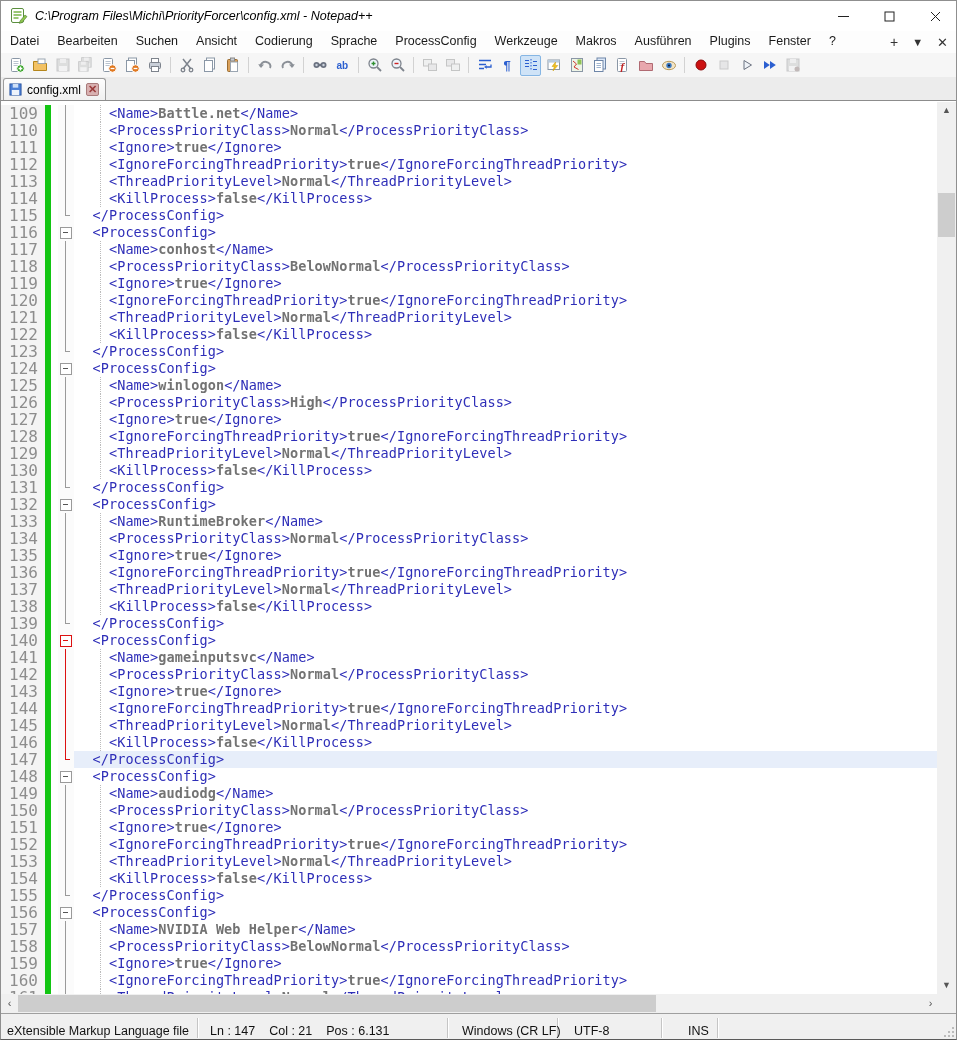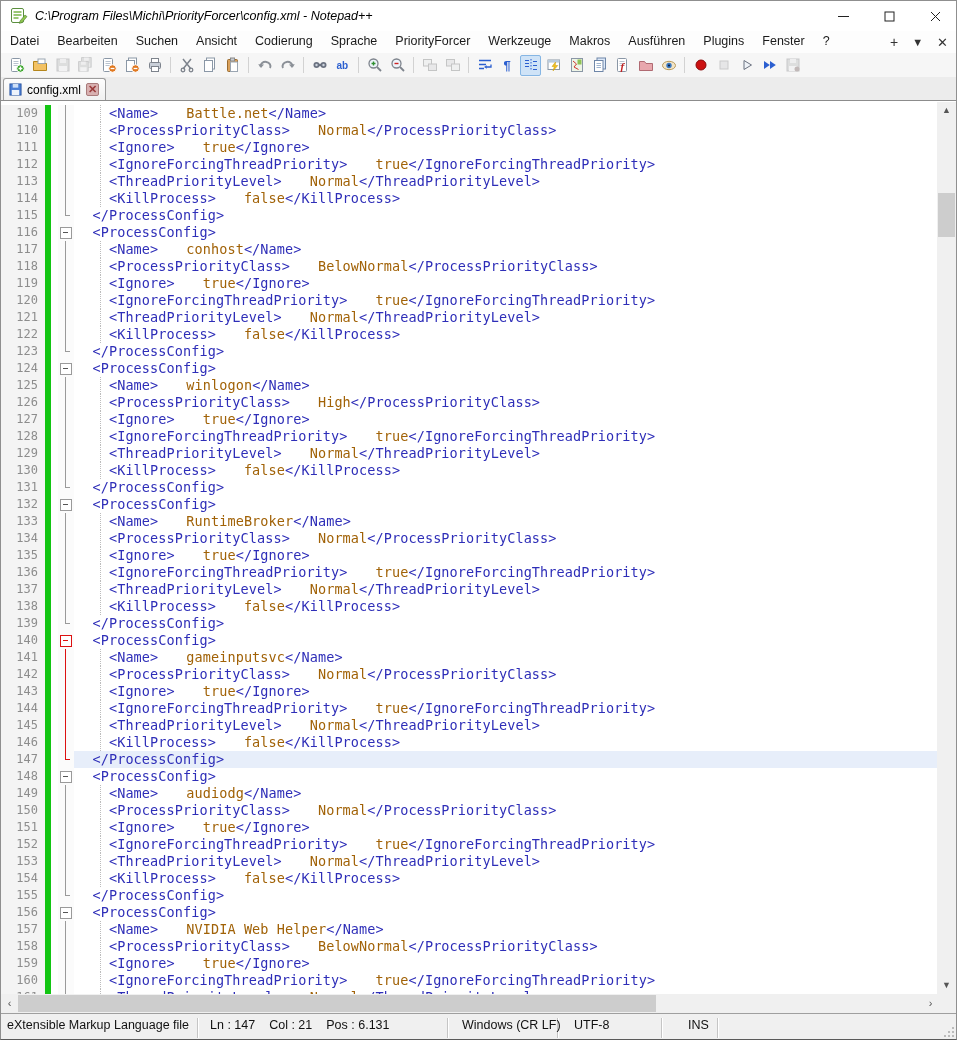--- a/index.html
+++ b/index.html
@@ -30,28 +30,28 @@
   .tb-sep { width:1px; height:16px; background:#d2d2d2; margin:0 4px; }
   
   .tabbar { position:absolute; left:0; top:76px; width:957px; height:24px; background:#ececec; border-bottom:1px solid #8c8c8c; }
   .tab { position:absolute; left:2px; bottom:0; height:22px; display:flex; align-items:center; gap:5px; padding:0 6px 0 5px;
          background:linear-gradient(#fdfdfd,#f0f0f0); border:1px solid #9c9c9c; border-bottom:none; border-radius:3px 3px 0 0; font-size:12px; color:#000; }
   .tab .close-x { color:#9a3b3b; font-weight:bold; font-size:11px; background:#d8b0b0; border:1px solid #a97b7b; border-radius:2px; width:13px; height:13px; line-height:11px; text-align:center; }
   .tab svg { width:13px; height:13px; }
   
   .editor { position:absolute; left:0; top:101px; width:938px; height:892px; background:#fff; overflow:hidden; padding-top:3px; }
   .row { display:flex; height:17px; line-height:17px; }
-  .ln { width:44px; flex:none; background:#f4f4f4; color:#8d8d8d; font-family:"DejaVu Sans Mono", monospace; font-size:12px; text-align:right; padding-right:7px; }
+  .ln { width:44px; flex:none; background:#f4f4f4; color:#8d8d8d; font-family:"DejaVu Sans Mono", monospace; font-size:16px; text-align:right; padding-right:7px; }
   .chg { width:6px; flex:none; background:#12c512; }
   .bm { width:7px; flex:none; background:#fff; }
   .fold { width:16px; flex:none; background:#fbfbfb; position:relative; }
   .code { flex:1; font-family:"DejaVu Sans Mono", monospace; font-size:13.5px; letter-spacing:0.1px; white-space:pre; color:#000; position:relative; padding-left:2px; }
   .row.current .code { background:#e7eefa; }
   .tag { color:#2e2eb8; }
-  .val { font-weight:normal; color:#a16207;margin-left:28px; }
+  .val { font-weight:bold; color:#737373; }
   .code.child::before { content:""; position:absolute; left:26px; top:0; bottom:0; border-left:1px dotted #bcbcbc; }
   
   .fold.mid::before, .fold.end::before { content:""; position:absolute; left:7px; top:0; bottom:0; width:0; border-left:1px solid #9a9a9a; }
   .fold.end::before { bottom:8px; }
   .fold.end::after { content:""; position:absolute; left:7px; top:8px; width:5px; height:0; border-top:1px solid #9a9a9a; }
   .fold.open::before { content:""; position:absolute; left:2px; top:3px; width:10px; height:10px; border:1px solid #9a9a9a; background:#fff; }
   .fold.open::after { content:""; position:absolute; left:5px; top:8px; width:5px; border-top:1px solid #555; }
   .fold.red.open::before { border-color:#dd1111; }
   .fold.red.open::after { border-color:#dd1111; }
   .fold.red.mid::before, .fold.red.end::before { border-color:#dd1111; }
@@ -59,21 +59,21 @@
   
   .vscroll { position:absolute; right:0; top:101px; width:19px; height:892px; background:#f0f0f0; }
   .vscroll .arrow { position:absolute; left:0; width:19px; height:17px; color:#555; font-size:9px; text-align:center; line-height:17px; }
   .vscroll .thumb { position:absolute; left:1px; width:17px; background:#cdcdcd; }
   .hscroll { position:absolute; left:0; top:993px; width:938px; height:19px; background:#f0f0f0; }
   .hscroll .arrow { position:absolute; top:0; width:17px; height:19px; color:#555; font-size:11px; text-align:center; line-height:18px; }
   .hscroll .thumb { position:absolute; top:1px; height:17px; background:#cdcdcd; }
   .sb-corner { position:absolute; right:0; top:993px; width:19px; height:19px; background:#f0f0f0; }
   
   .statusbar { position:absolute; left:0; top:1012px; width:957px; height:28px; background:#f0f0f0; border-top:1px solid #9f9f9f; font-size:12.5px; color:#111; display:flex; align-items:center; }
-  .sb-sec { height:20px; display:flex; align-items:flex-start; border-right:1px solid #c5c5c5; box-shadow:1px 0 0 #fff; }
+  .sb-sec { height:20px; display:flex; align-items:flex-end; border-right:1px solid #c5c5c5; box-shadow:1px 0 0 #fff; }
   .sb-sec span { white-space:pre; }
   .grip { position:absolute; right:2px; bottom:2px; width:14px; height:14px;
           background:radial-gradient(circle at 3px 11px,#bbb 1.2px,transparent 1.5px),
                      radial-gradient(circle at 7px 7px,#bbb 1.2px,transparent 1.5px),
                      radial-gradient(circle at 11px 3px,#bbb 1.2px,transparent 1.5px),
                      radial-gradient(circle at 7px 11px,#bbb 1.2px,transparent 1.5px),
                      radial-gradient(circle at 11px 7px,#bbb 1.2px,transparent 1.5px),
                      radial-gradient(circle at 11px 11px,#bbb 1.2px,transparent 1.5px); }
 </style>
 </head>
@@ -106,21 +106,21 @@
 </div>
 
 <div class="menubar">
 
 <span class="menu-item">Datei</span>
     <span class="menu-item">Bearbeiten</span>
     <span class="menu-item">Suchen</span>
     <span class="menu-item">Ansicht</span>
     <span class="menu-item">Codierung</span>
     <span class="menu-item">Sprache</span>
-    <span class="menu-item">PriorityForcer</span>
+    <span class="menu-item">ProcessConfig</span>
     <span class="menu-item">Werkzeuge</span>
     <span class="menu-item">Makros</span>
     <span class="menu-item">Ausführen</span>
     <span class="menu-item">Plugins</span>
     <span class="menu-item">Fenster</span>
     <span class="menu-item">?</span>
     <div class="menu-right">
     <span style="font-size:14px;">+</span>
     <span>▼</span>
     <span style="font-size:13px;">✕</span>

